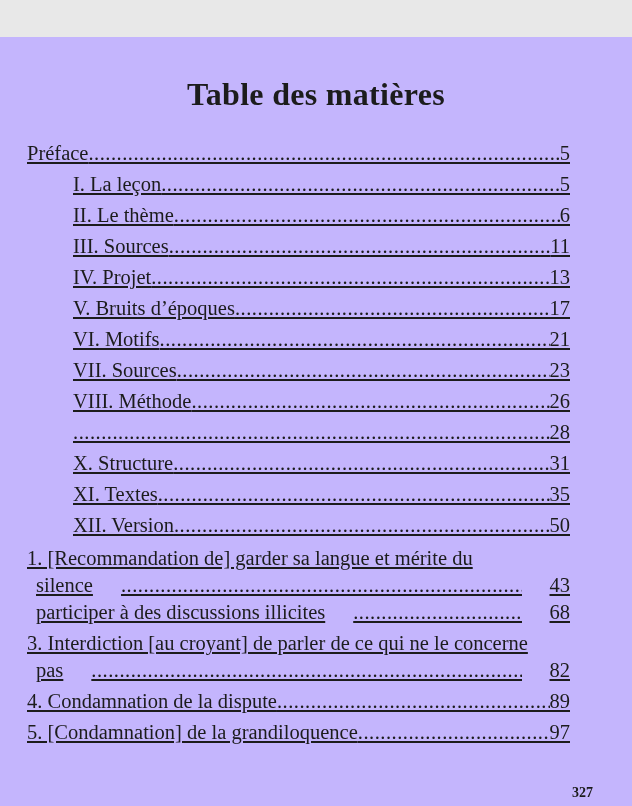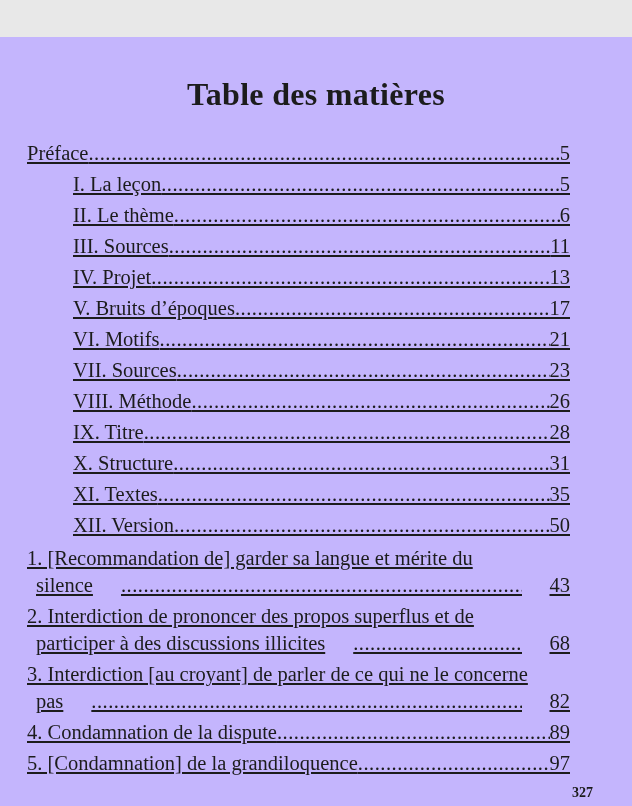--- a/index.html
+++ b/index.html
@@ -106,21 +106,20 @@
         <span class="label">VII. Sources</span>
         <span class="dots">................................................................................................................................................................</span>
         <span class="pg">23</span>
       </div>
       <div class="row lh31 ind-roman">
         <span class="label">VIII. Méthode</span>
         <span class="dots">................................................................................................................................................................</span>
         <span class="pg">26</span>
       </div>
       <div class="row lh31 ind-roman">
-        <span class="label">IX. Titre</span>
         <span class="dots">................................................................................................................................................................</span>
         <span class="pg">28</span>
       </div>
       <div class="row lh31 ind-roman">
         <span class="label">X. Structure</span>
         <span class="dots">................................................................................................................................................................</span>
         <span class="pg">31</span>
       </div>
       <div class="row lh31 ind-roman">
         <span class="label">XI. Textes</span>
@@ -132,23 +131,20 @@
         <span class="dots">................................................................................................................................................................</span>
         <span class="pg">50</span>
       </div>
       <div class="row lh27 gap">
         <span class="label">1. [Recommandation de] garder sa langue et mérite du</span>
       </div>
       <div class="row lh27 ind-cont">
         <span class="label">silence</span>
         <span class="dots">................................................................................................................................................................</span>
         <span class="pg">43</span>
-      </div>
-      <div class="row lh27 gap">
-        <span class="label">2. Interdiction de prononcer des propos superflus et de</span>
       </div>
       <div class="row lh27 ind-cont">
         <span class="label">participer à des discussions illicites</span>
         <span class="dots">................................................................................................................................................................</span>
         <span class="pg">68</span>
       </div>
       <div class="row lh27 gap">
         <span class="label">3. Interdiction [au croyant] de parler de ce qui ne le concerne</span>
       </div>
       <div class="row lh27 ind-cont">

